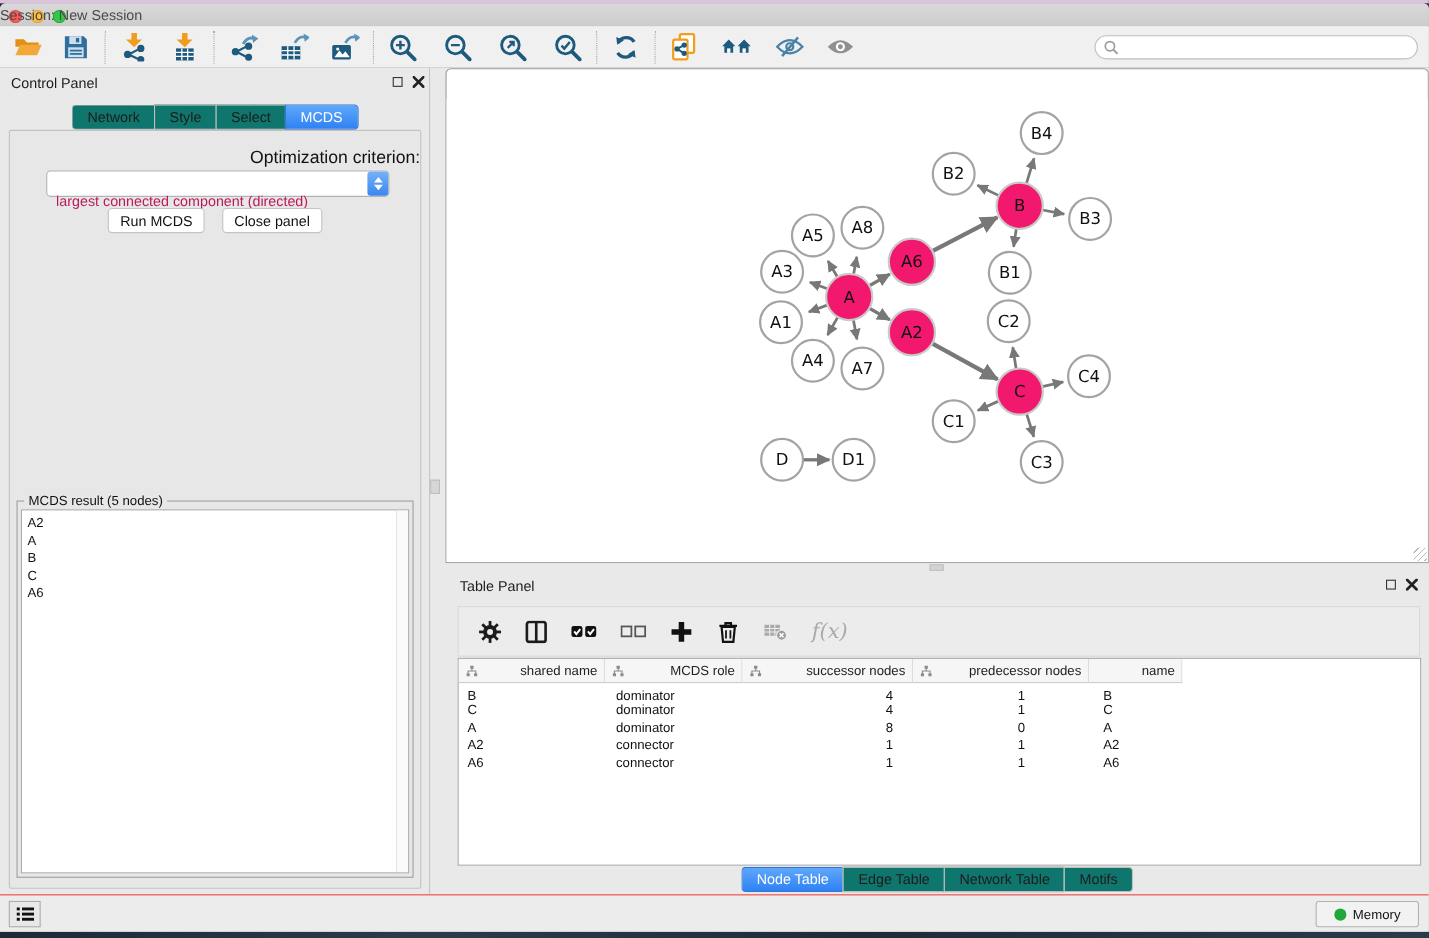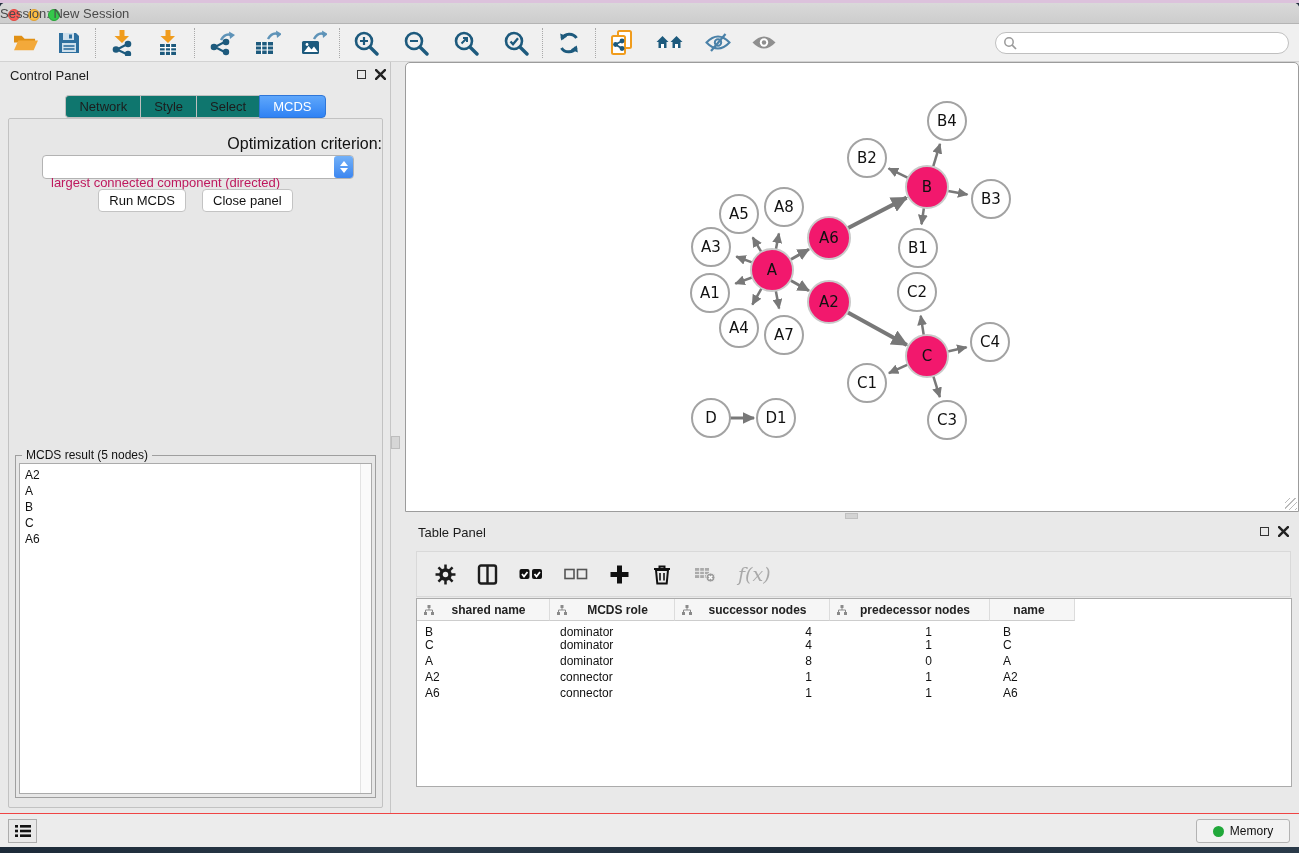--- a/index.html
+++ b/index.html
@@ -104,21 +104,21 @@
   .tp-btn { display:flex; align-items:center; justify-content:center; cursor:default; }
   .fx { font-family:"DejaVu Serif", serif; font-style:italic; font-size:19px; color:#a9a9a9; }
 
   .grid-table { position:absolute; top:78px; left:11px; width:876px; height:189px; background:#fff;
                 border:1px solid #ababab; overflow:hidden; }
   .thead, .trow { display:grid; grid-template-columns:133px 125px 155px 160px 85px 1fr; }
   .thead { height:22px; }
   .th { background:#f6f6f6; border-bottom:1px solid #cdcdcd; border-right:1px solid #dcdcdc;
         display:flex; align-items:center; font-size:12px; color:#222; position:relative; }
   .th .tree { margin-left:7px; }
-  .th .lbl { flex:1; text-align:center; padding-right:6px;font-weight:bold; }
+  .th .lbl { flex:1; text-align:right; padding-right:6px; }
   .th.filler { background:#fff; border-bottom:none; border-right:none; }
   .trow { height:16px; }
   .td { font-size:12px; color:#111; line-height:16px; white-space:nowrap; overflow:hidden; }
   .td.c0 { padding-left:8px; }
   .td.c1 { padding-left:10px; }
   .td.c2 { text-align:right; padding-right:18px; }
   .td.c3 { text-align:right; padding-right:58px; }
   .td.c4 { padding-left:13px; }
   .trow:first-child .td { padding-top:3px; }
 
@@ -627,20 +627,26 @@
                 <div class="td c0">A6</div>
                 <div class="td c1">connector</div>
                 <div class="td c2">1</div>
                 <div class="td c3">1</div>
                 <div class="td c4">A6</div>
                 <div class="td c5"></div>
               </div>
             </div>
         </div>
 
+        <div class="tp-tabs">
+            <div class="tab active">Node Table</div>
+            <div class="tab">Edge Table</div>
+            <div class="tab">Network Table</div>
+            <div class="tab">Motifs</div>
+          </div>
       </div>
     </div>
   </div>
 
   <div class="statusbar">
     <div class="list-btn">
       <svg width="16" height="14" viewBox="0 0 16 14">
         <g fill="#111">
           <rect x="0" y="1" width="3" height="2.6"></rect>
             <rect x="5" y="1" width="11" height="2.6"></rect>

